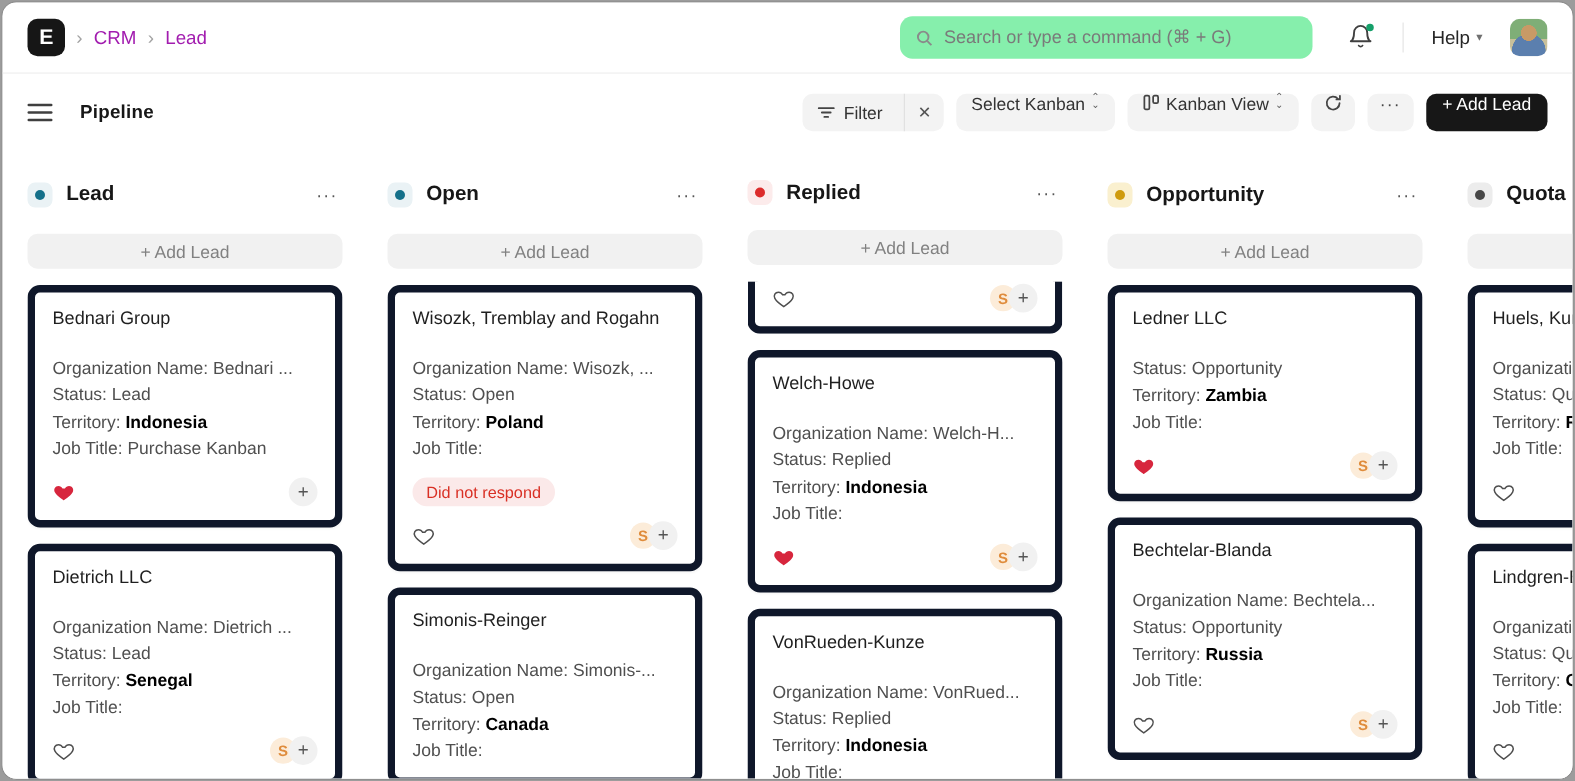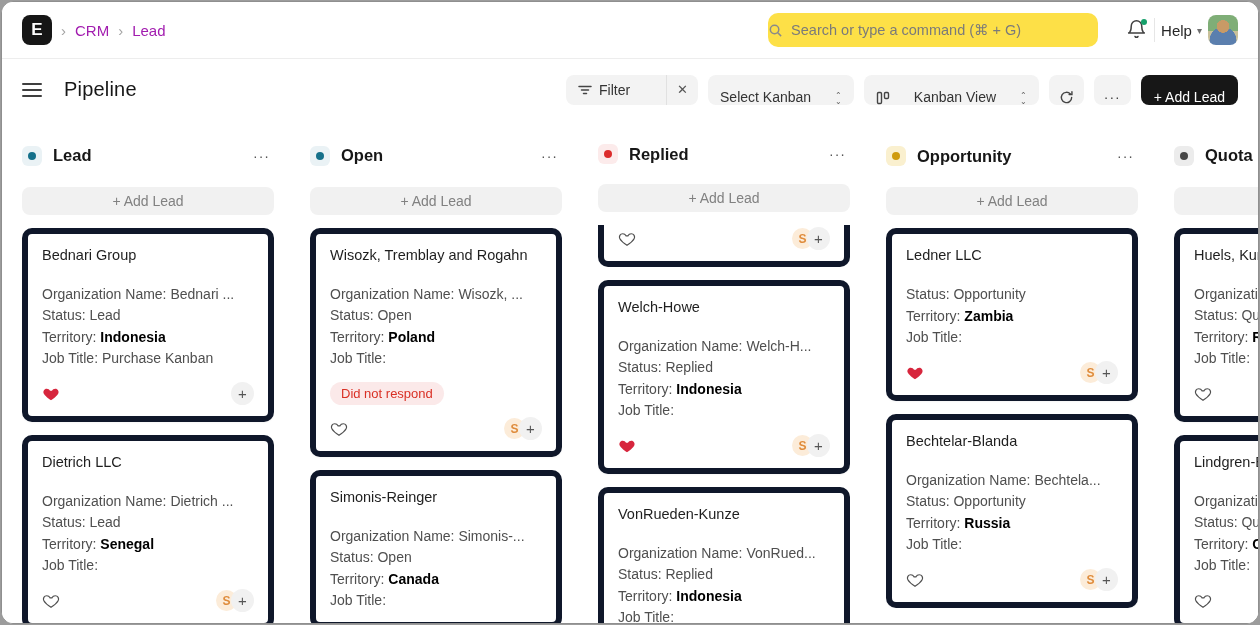--- a/index.html
+++ b/index.html
@@ -12,47 +12,47 @@
   }
 
   
   .topnav { height:57px; flex:0 0 57px; display:flex; align-items:center;
     padding:0 20px; border-bottom:1px solid #ededed; background:#fff; }
   .logo { width:30px; height:30px; border-radius:8px; background:#161616; color:#fff;
     display:flex; align-items:center; justify-content:center; font-weight:bold;
     font-size:17px; cursor:pointer; }
   .crumb-sep { color:#a3a3a3; font-size:15px; margin:0 9px; }
   .crumb { font-size:15px; color:#a21caf; cursor:pointer; }
-  .search { margin-left:auto; width:330px; height:34px; background:#fde047;
+  .search { margin-left:auto; width:330px; height:34px; background:#86efac;
     border:none; border-radius:10px; display:flex; align-items:center; gap:8px;
-    padding:0 0; color:#7a7a7a; font-size:14.5px; cursor:text; }
+    padding:0 12px; color:#7a7a7a; font-size:14.5px; cursor:text; }
   .search svg { flex:0 0 auto; }
-  .nav-right { display:flex; align-items:center; margin-left:28px; gap:6px; }
+  .nav-right { display:flex; align-items:center; margin-left:28px; gap:22px; }
   .bell { position:relative; width:22px; height:22px; cursor:pointer; }
   .bell-dot { position:absolute; top:0px; right:1px; width:6px; height:6px;
     border-radius:50%; background:#15a06a; }
   .nav-divider { width:1px; height:24px; background:#e6e6e6; }
   .help { display:flex; align-items:center; gap:5px; font-size:15px; color:#262626; cursor:pointer; }
   .chev-down { font-size:10px; color:#6f6f6f; }
   .avatar { width:30px; height:30px; border-radius:8px; cursor:pointer;
     background:
       radial-gradient(circle at 50% 38%, #c89a66 0 26%, transparent 27%),
       radial-gradient(circle at 50% 85%, #5b7fae 0 45%, transparent 46%),
       linear-gradient(#7fae77 0 55%, #c9c09a 55% 100%);
   }
 
   
   .toolbar { height:61px; flex:0 0 61px; display:flex; align-items:center; padding:0 20px; background:#fff; }
   .hamburger { width:20px; height:14px; display:flex; flex-direction:column;
     justify-content:space-between; cursor:pointer; margin-right:22px; }
   .hamburger span { height:2px; border-radius:2px; background:#3f3f3f; }
-  .page-title { font-size:20px; font-weight:normal; color:#171717; letter-spacing:.2px; }
+  .page-title { font-size:15px; font-weight:bold; color:#171717; letter-spacing:.2px; }
   .tb-right { margin-left:auto; display:flex; align-items:center; gap:10px; }
   .btn { height:30px; background:#f3f3f3; border-radius:8px; display:flex;
-    align-items:flex-end; gap:24px; padding:0 12px; font-size:14px; color:#333;
+    align-items:flex-start; gap:5px; padding:0 12px; font-size:14px; color:#333;
     cursor:pointer; white-space:nowrap; }
   .btn-split { padding:0; }
   .btn-split .seg { display:flex; align-items:center; gap:7px; padding:0 12px; height:100%; }
   .btn-split .seg-x { padding:0 10px; border-left:1px solid #e1e1e1; color:#555; font-size:13px; }
   .icon-btn { padding:0 10px; }
   .more-dots { letter-spacing:1px; color:#444; font-size:14px; }
   .btn-dark { background:#171717; color:#fff; font-size:14px; padding:0 13px; }
   .updown { display:flex; flex-direction:column; line-height:6px; font-size:8px; color:#5f5f5f; }
 
   

